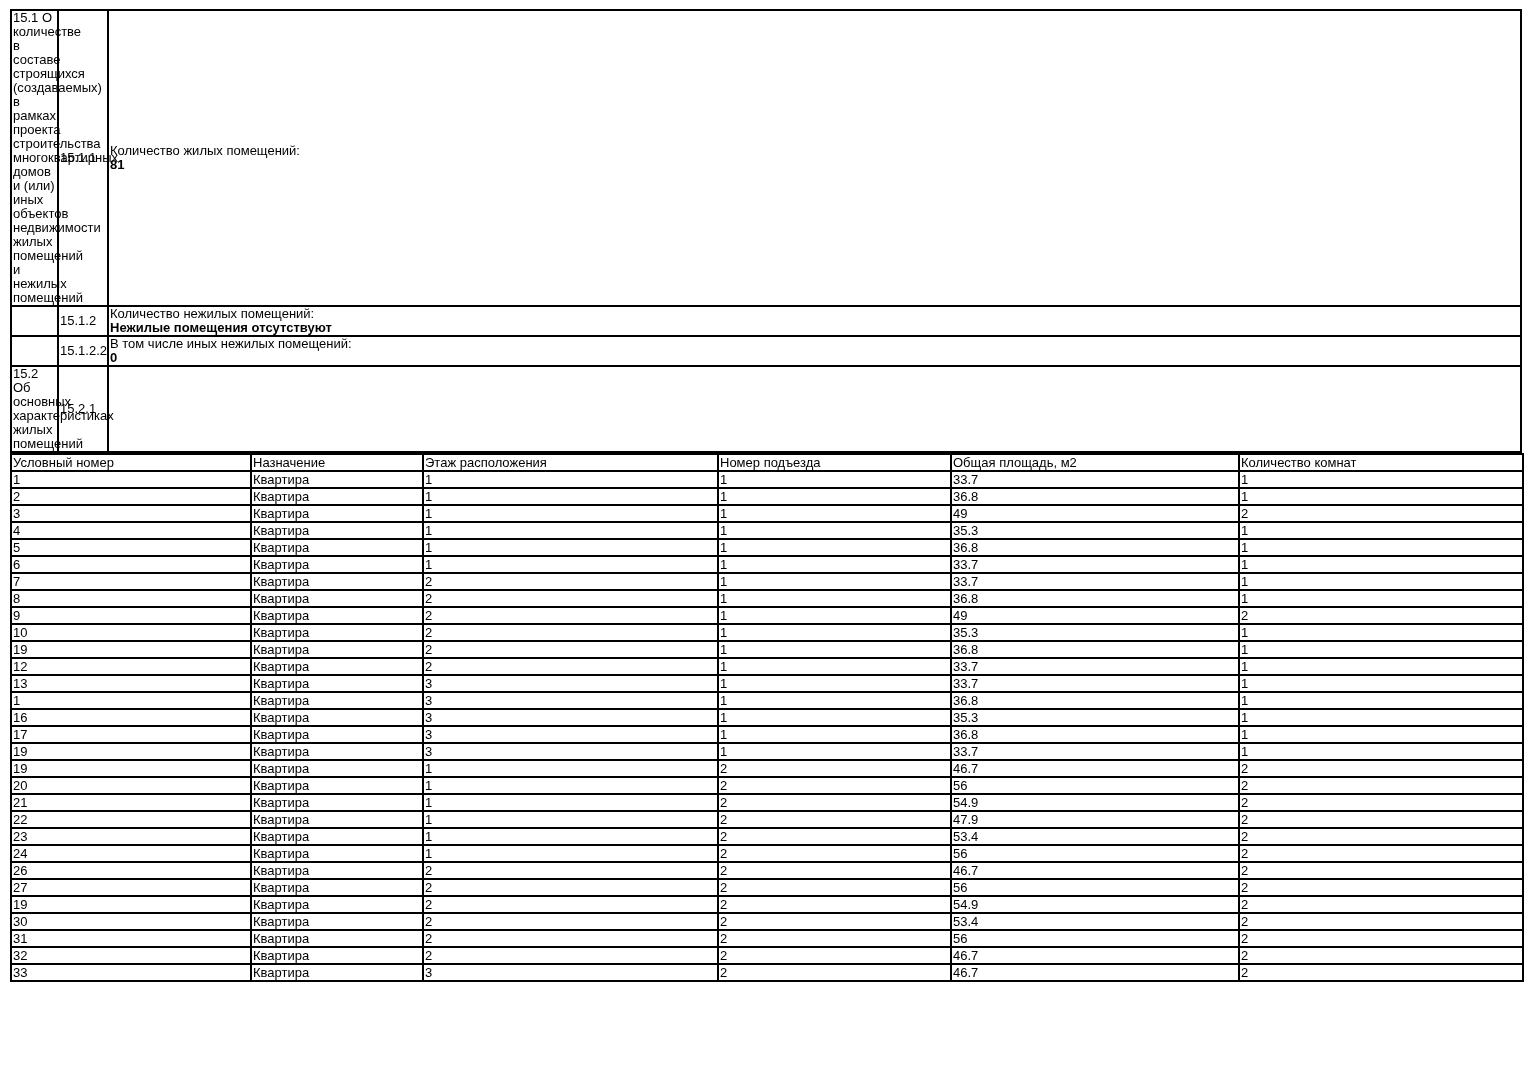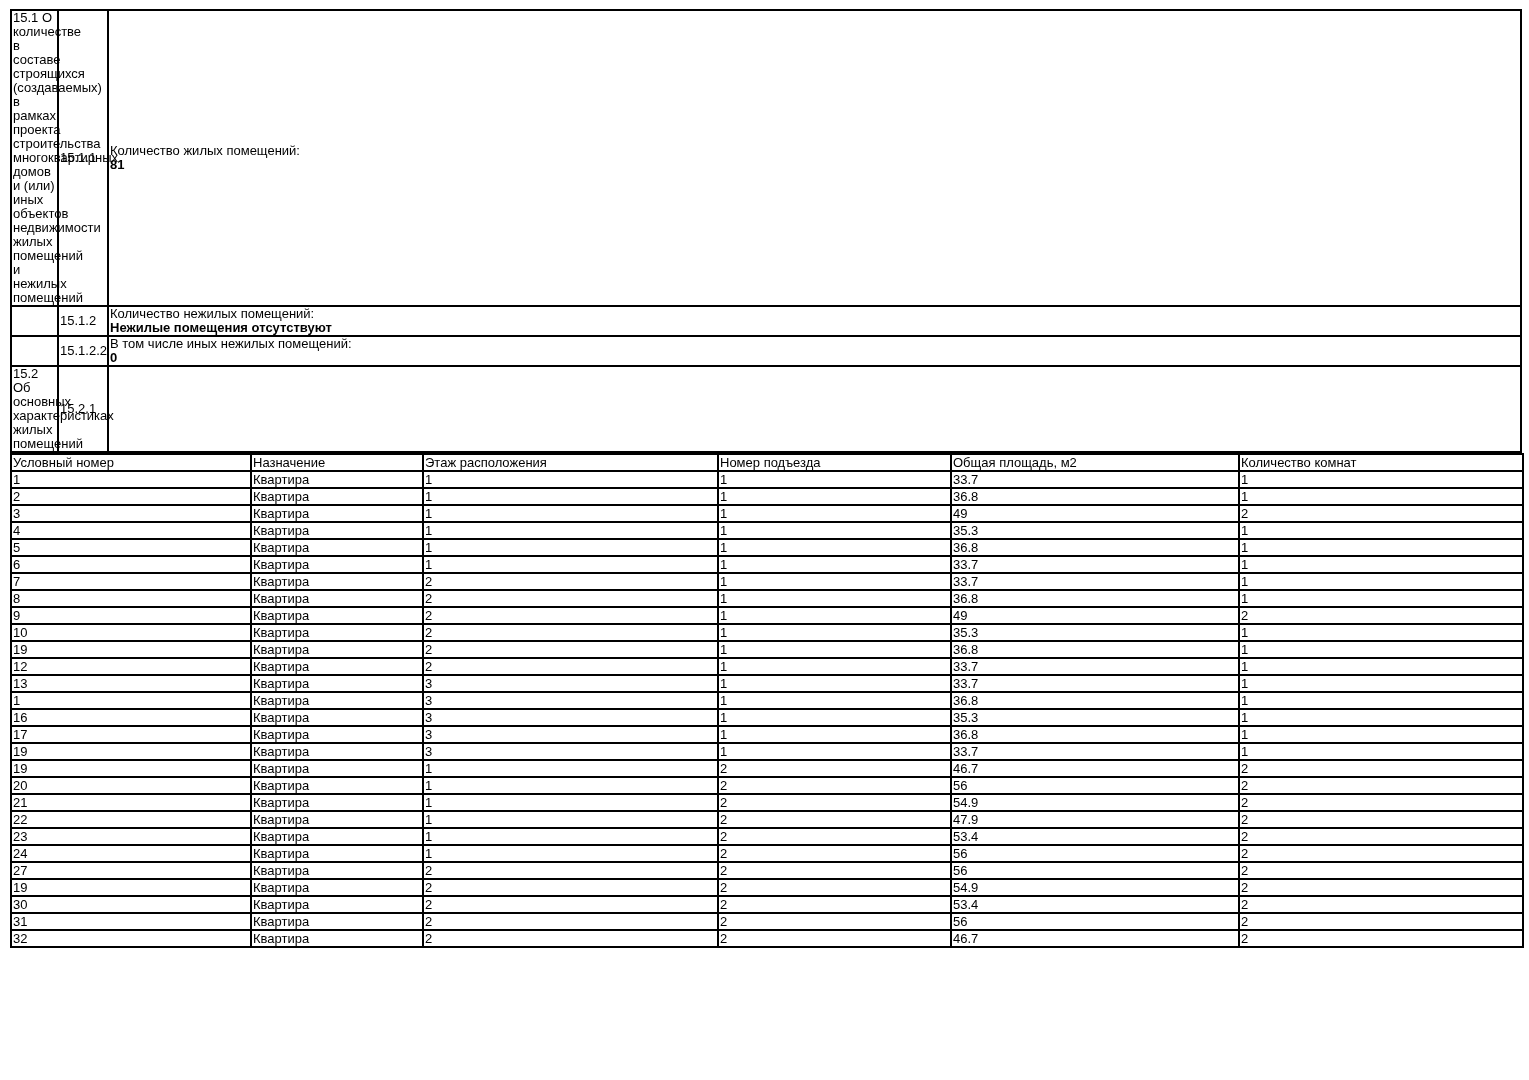--- a/index.html
+++ b/index.html
@@ -292,20 +292,28 @@
         </tr>
         <tr>
           <td>24</td>
           <td>Квартира</td>
           <td>1</td>
           <td>2</td>
           <td>56</td>
           <td>2</td>
         </tr>
         <tr>
+          <td>26</td>
+          <td>Квартира</td>
+          <td>2</td>
+          <td>2</td>
+          <td>46.7</td>
+          <td>2</td>
+        </tr>
+        <tr>
           <td>27</td>
           <td>Квартира</td>
           <td>2</td>
           <td>2</td>
           <td>56</td>
           <td>2</td>
         </tr>
         <tr>
           <td>19</td>
           <td>Квартира</td>
@@ -327,20 +335,28 @@
           <td>Квартира</td>
           <td>2</td>
           <td>2</td>
           <td>56</td>
           <td>2</td>
         </tr>
         <tr>
           <td>32</td>
           <td>Квартира</td>
           <td>2</td>
+          <td>2</td>
+          <td>46.7</td>
+          <td>2</td>
+        </tr>
+        <tr>
+          <td>33</td>
+          <td>Квартира</td>
+          <td>3</td>
           <td>2</td>
           <td>46.7</td>
           <td>2</td>
         </tr>
       </tbody>
   </table>
 
 </div>
 
 </body></html>

